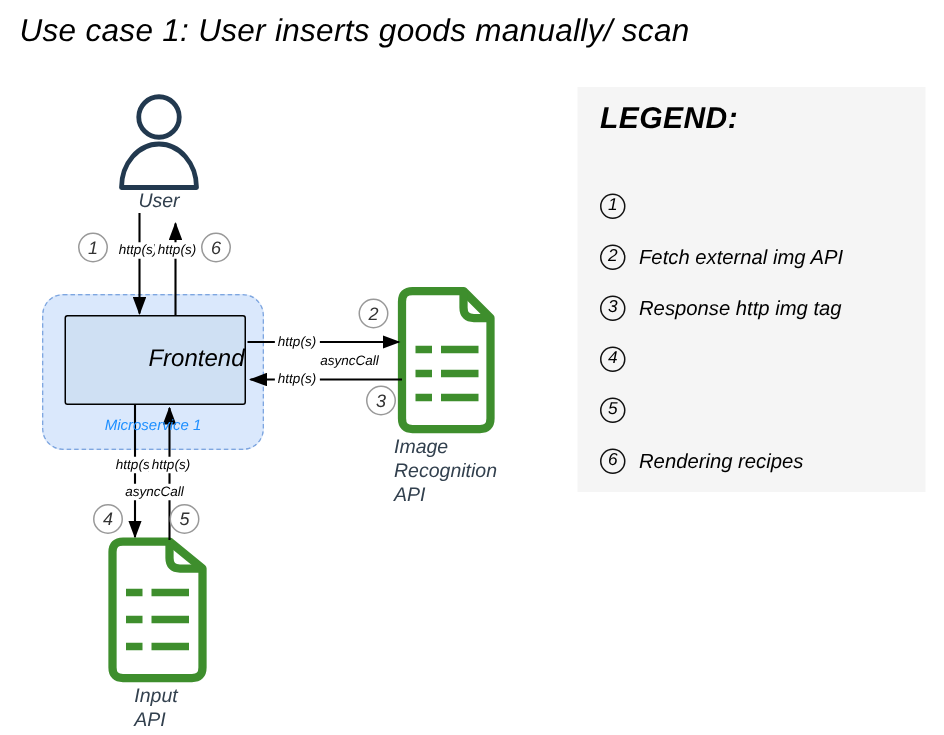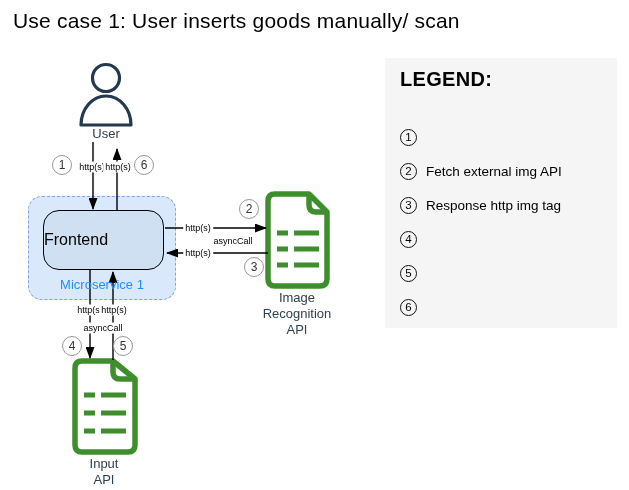--- a/index.html
+++ b/index.html
@@ -1,41 +1,41 @@
 <!DOCTYPE html>
 <html style="--doc-green: #3E8E2D; --user-navy: #22394F; --node-text: #32404E; --microservice-text: #1E8FFF; --container-fill: #DAE8FC; --container-border: #7EA6E0; --frontend-fill: #CFE0F3; --legend-bg: #F5F5F5; --step-circle-border: #999999;"><head>
 <meta charset="utf-8">
 <style>
   html,body{margin:0;padding:0;}
   body{
     width:629px;height:490px;background:#ffffff;position:relative;
     font-family:"Liberation Sans","DejaVu Sans",sans-serif;color:#000;
     overflow:hidden;
   }
-  .stage{position:absolute;inset:0;width:629px;height:486px;}
+  .stage{position:absolute;inset:0;width:629px;height:486px;font-style:italic;}
   .abs{position:absolute;}
   .title{
     left:13px;top:9px;font-size:21px;letter-spacing:.2px;color:#000;white-space:nowrap;
   }
   
   .container-box{
     left:28px;top:196px;width:148px;height:104px;box-sizing:border-box;
     background:var(--container-fill);border:1.6px dashed var(--container-border);
     border-radius:14px;z-index:1;
   }
   svg.layer{left:0;top:0;z-index:2;pointer-events:none;}
   .frontend-box{
     left:43px;top:210px;width:121px;height:60px;box-sizing:border-box;
-    background:var(--frontend-fill);border:1.8px solid #000;border-radius:16px;
-    display:flex;align-items:center;justify-content:flex-start;
+    background:var(--frontend-fill);border:1.8px solid #000;border-radius:2px;
+    display:flex;align-items:center;justify-content:flex-end;
     font-size:16px;z-index:3;
   }
-  .node-label{z-index:4;transform:translate(-50%,0);text-align:center;
+  .node-label{z-index:4;transform:translate(-50%,0);
     font-size:13px;line-height:16px;color:var(--node-text);white-space:nowrap;}
-  .ms-label{z-index:4;transform:translate(-50%,-50%);font-size:13px;
+  .ms-label{z-index:4;transform:translate(-50%,-50%);font-size:10px;
     color:var(--microservice-text);white-space:nowrap;}
   .edge-label{
     z-index:5;transform:translate(-50%,-50%);font-size:9px;line-height:11px;
     background:#fff;padding:0 2px;white-space:nowrap;color:#000;
   }
   .step-circle{
     z-index:5;transform:translate(-50%,-50%);width:20px;height:20px;box-sizing:border-box;
     border:1.2px solid var(--step-circle-border);border-radius:50%;background:#fff;
     display:flex;align-items:center;justify-content:center;font-size:12px;color:#333;
   }
@@ -145,15 +145,16 @@
     <span class="legend-text">Response http img tag</span>
   </div>
   <div class="abs legend-row" style="top:229px;">
     <span class="legend-num">4</span>
   </div>
   <div class="abs legend-row" style="top:263px;">
     <span class="legend-num">5</span>
   </div>
   <div class="abs legend-row" style="top:297px;">
     <span class="legend-num">6</span>
+    <span class="legend-text">Rendering recipes</span>
   </div>
 
 </div>
 
 </body></html>

